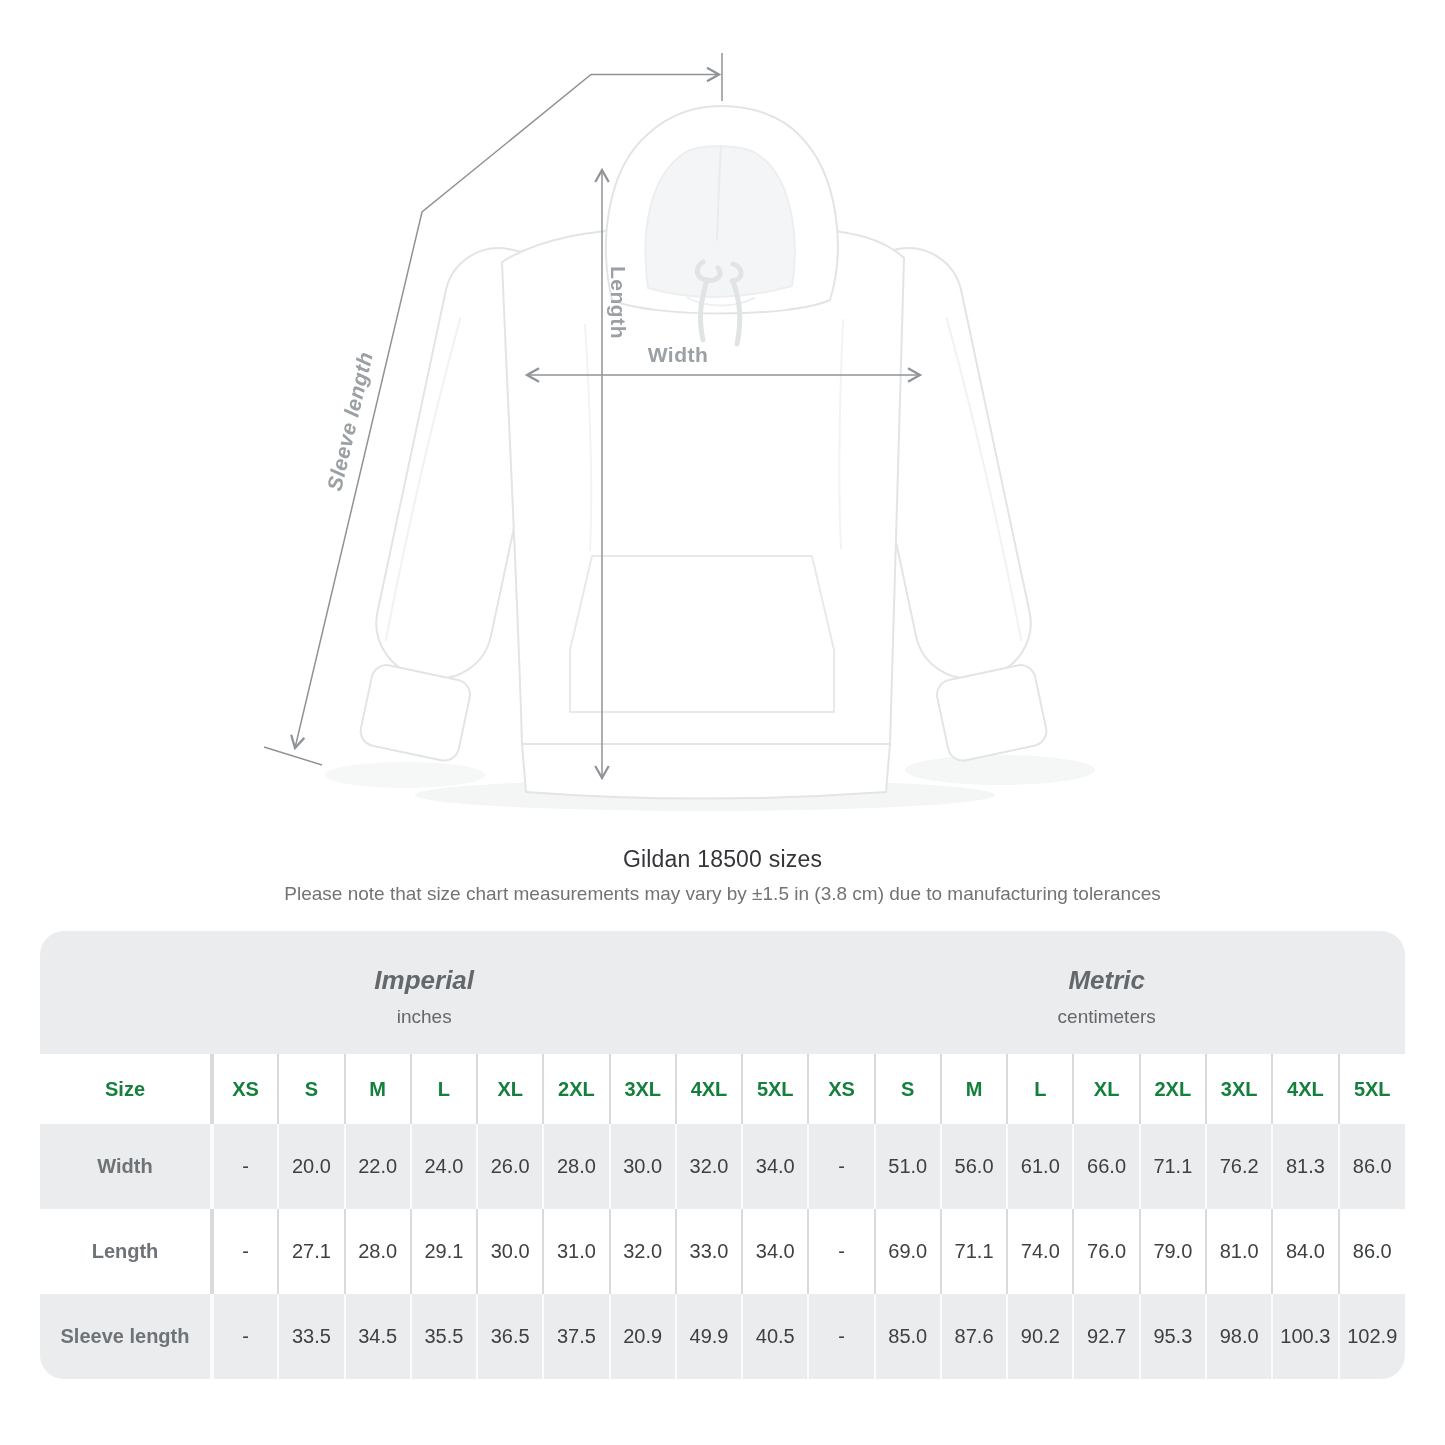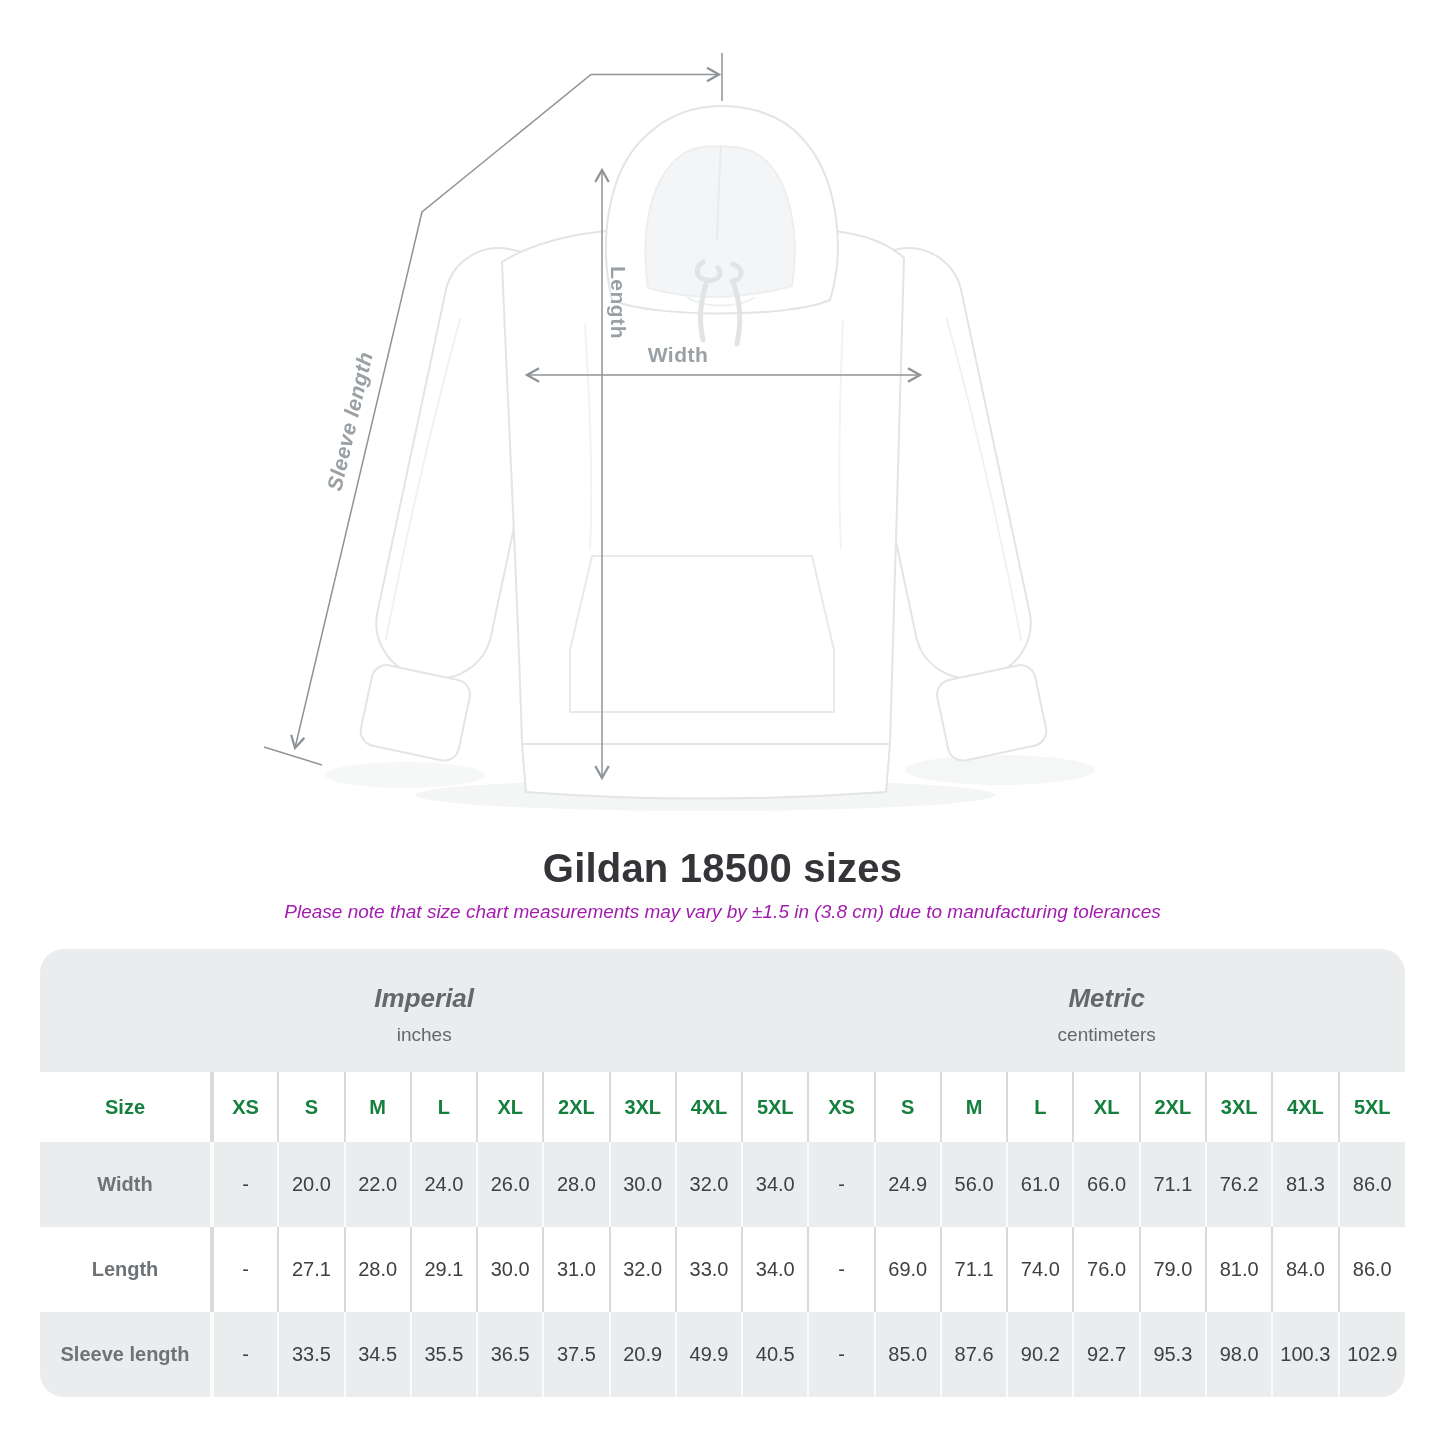--- a/index.html
+++ b/index.html
@@ -6,22 +6,22 @@
   body{font-family:"Liberation Sans", sans-serif; -webkit-font-smoothing:antialiased;}
   .page{position:relative;width:1445px;height:1445px;background:#ffffff;overflow:hidden;}
 
   
   .diagram-wrap{position:relative;width:1445px;height:832px;}
   .diagram-wrap svg{display:block;}
   .measure-label{fill:#9aa0a4;font-weight:bold;font-size:21px;letter-spacing:.5px;}
   .measure-label.italic{font-style:italic;}
 
   
-  .chart-title{margin:14px 0 0 0;text-align:center;font-size:40px;font-weight:bold;color:#333538;letter-spacing:.2px;}
-  .chart-subtitle{margin:10px 0 0 0;text-align:center;font-style:italic;font-size:19px;color:#a21caf;}
+  .chart-title{margin:14px 0 0 0;text-align:center;font-size:23px;font-weight:normal;color:#333538;letter-spacing:.2px;}
+  .chart-subtitle{margin:10px 0 0 0;text-align:center;font-size:19px;color:#737373;}
 
   
   .panel{margin:26px 40px 0 40px;background:#ebeced;border-radius:24px;overflow:hidden;}
   table{width:100%;border-collapse:collapse;table-layout:fixed;}
   col.label-col{width:172px;}
   .section-row td{padding:34px 0 26px 0;text-align:center;vertical-align:top;}
   .section-name{font-size:26px;font-weight:bold;font-style:italic;color:#63686c;}
   .section-unit{margin-top:10px;font-size:19px;color:#63686c;}
   .size-row{background:#ffffff;height:70px;}
   .size-row th{font-size:20px;font-weight:bold;color:#15803d;text-align:center;vertical-align:middle;}
@@ -178,21 +178,21 @@
             <td class="val c-sep c-sep-wide">-</td>
             <td class="val c-sep">20.0</td>
             <td class="val c-sep">22.0</td>
             <td class="val c-sep">24.0</td>
             <td class="val c-sep">26.0</td>
             <td class="val c-sep">28.0</td>
             <td class="val c-sep">30.0</td>
             <td class="val c-sep">32.0</td>
             <td class="val c-sep">34.0</td>
             <td class="val c-sep">-</td>
-            <td class="val c-sep">24.9</td>
+            <td class="val c-sep">51.0</td>
             <td class="val c-sep">56.0</td>
             <td class="val c-sep">61.0</td>
             <td class="val c-sep">66.0</td>
             <td class="val c-sep">71.1</td>
             <td class="val c-sep">76.2</td>
             <td class="val c-sep">81.3</td>
             <td class="val c-sep">86.0</td>
           </tr>
           <tr class="data-row row-white">
             <th class="row-label">Length</th>

